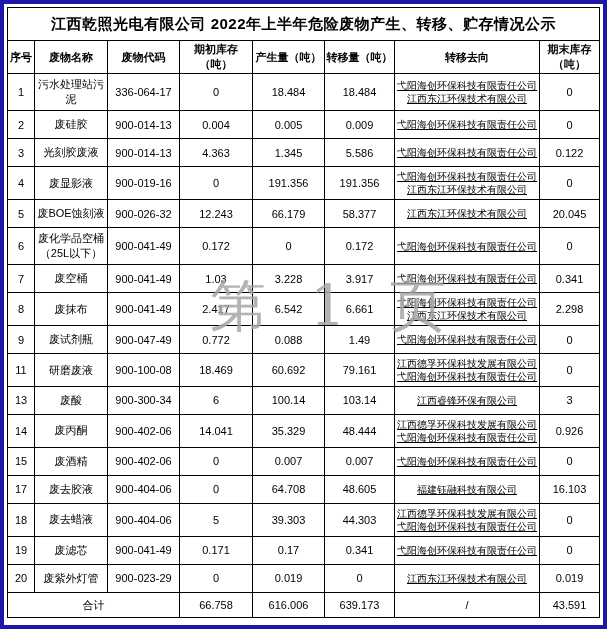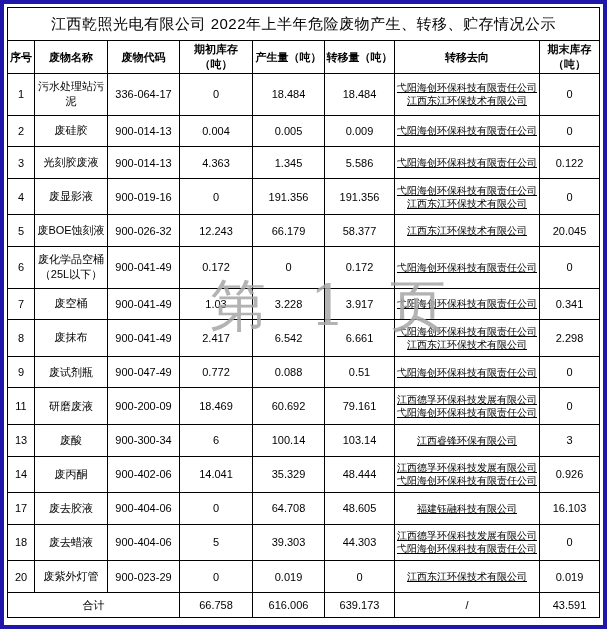--- a/index.html
+++ b/index.html
@@ -22,21 +22,21 @@
   }
   .waste-table td, .waste-table th {
     border: 1px solid #000000;
     text-align: center;
     vertical-align: middle;
     padding: 1px 2px;
     overflow: hidden;
   }
   .title-cell {
     font-size: 15px;
-    font-weight: normal;
+    font-weight: bold;
     height: 30px;
     letter-spacing: 0.5px;
   }
   .waste-table thead th.col-header {
     font-size: 11px;
     font-weight: bold;
     height: 20px;
     padding: 1px 0;
   }
   .waste-table tbody td {
@@ -204,30 +204,30 @@
             <div>江西东江环保技术有限公司</div>
           </td>
           <td>2.298</td>
         </tr>
         <tr>
           <td>9</td>
           <td>废试剂瓶</td>
           <td>900-047-49</td>
           <td>0.772</td>
           <td>0.088</td>
-          <td>0.51</td>
+          <td>1.49</td>
           <td class="dest">
             <div>弋阳海创环保科技有限责任公司</div>
           </td>
           <td>0</td>
         </tr>
         <tr>
           <td>11</td>
           <td>研磨废液</td>
-          <td>900-200-09</td>
+          <td>900-100-08</td>
           <td>18.469</td>
           <td>60.692</td>
           <td>79.161</td>
           <td class="dest">
             <div>江西德孚环保科技发展有限公司</div>
             <div>弋阳海创环保科技有限责任公司</div>
           </td>
           <td>0</td>
         </tr>
         <tr>
@@ -249,40 +249,64 @@
           <td>14.041</td>
           <td>35.329</td>
           <td>48.444</td>
           <td class="dest">
             <div>江西德孚环保科技发展有限公司</div>
             <div>弋阳海创环保科技有限责任公司</div>
           </td>
           <td>0.926</td>
         </tr>
         <tr>
+          <td>15</td>
+          <td>废酒精</td>
+          <td>900-402-06</td>
+          <td>0</td>
+          <td>0.007</td>
+          <td>0.007</td>
+          <td class="dest">
+            <div>弋阳海创环保科技有限责任公司</div>
+          </td>
+          <td>0</td>
+        </tr>
+        <tr>
           <td>17</td>
           <td>废去胶液</td>
           <td>900-404-06</td>
           <td>0</td>
           <td>64.708</td>
           <td>48.605</td>
           <td class="dest">
             <div>福建钰融科技有限公司</div>
           </td>
           <td>16.103</td>
         </tr>
         <tr>
           <td>18</td>
           <td>废去蜡液</td>
           <td>900-404-06</td>
           <td>5</td>
           <td>39.303</td>
           <td>44.303</td>
           <td class="dest">
             <div>江西德孚环保科技发展有限公司</div>
+            <div>弋阳海创环保科技有限责任公司</div>
+          </td>
+          <td>0</td>
+        </tr>
+        <tr>
+          <td>19</td>
+          <td>废滤芯</td>
+          <td>900-041-49</td>
+          <td>0.171</td>
+          <td>0.17</td>
+          <td>0.341</td>
+          <td class="dest">
             <div>弋阳海创环保科技有限责任公司</div>
           </td>
           <td>0</td>
         </tr>
         <tr>
           <td>20</td>
           <td>废紫外灯管</td>
           <td>900-023-29</td>
           <td>0</td>
           <td>0.019</td>

